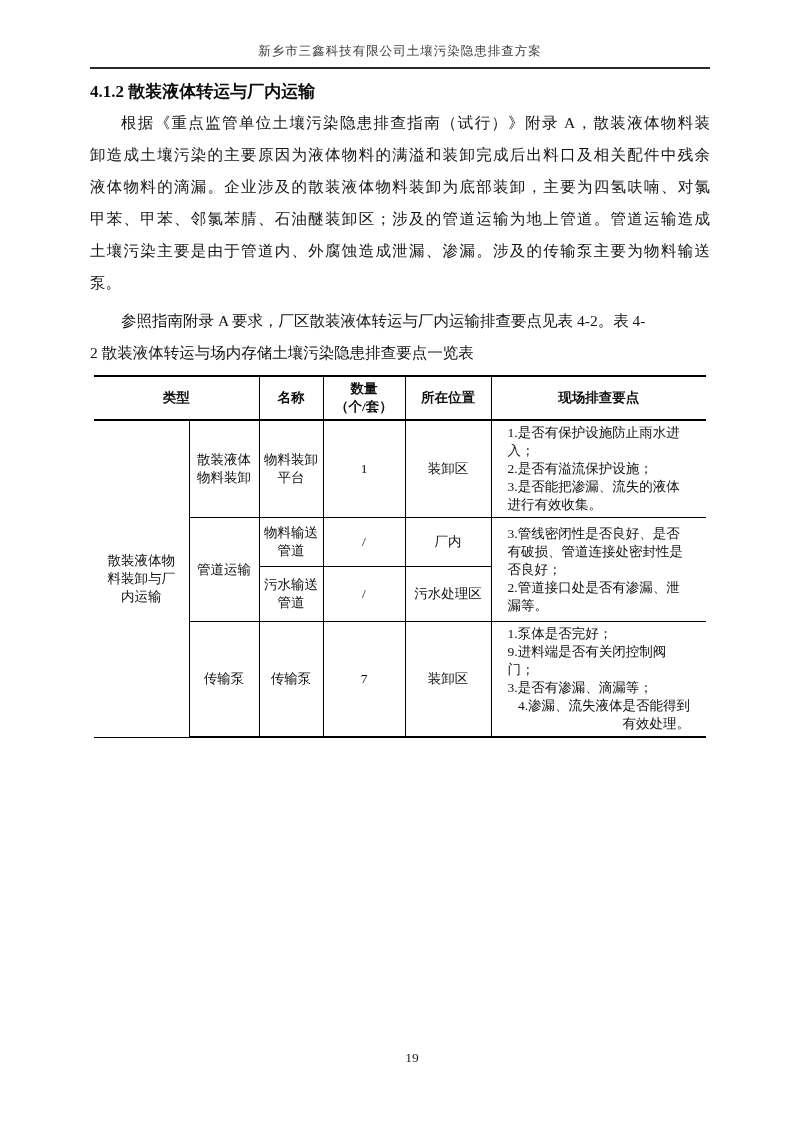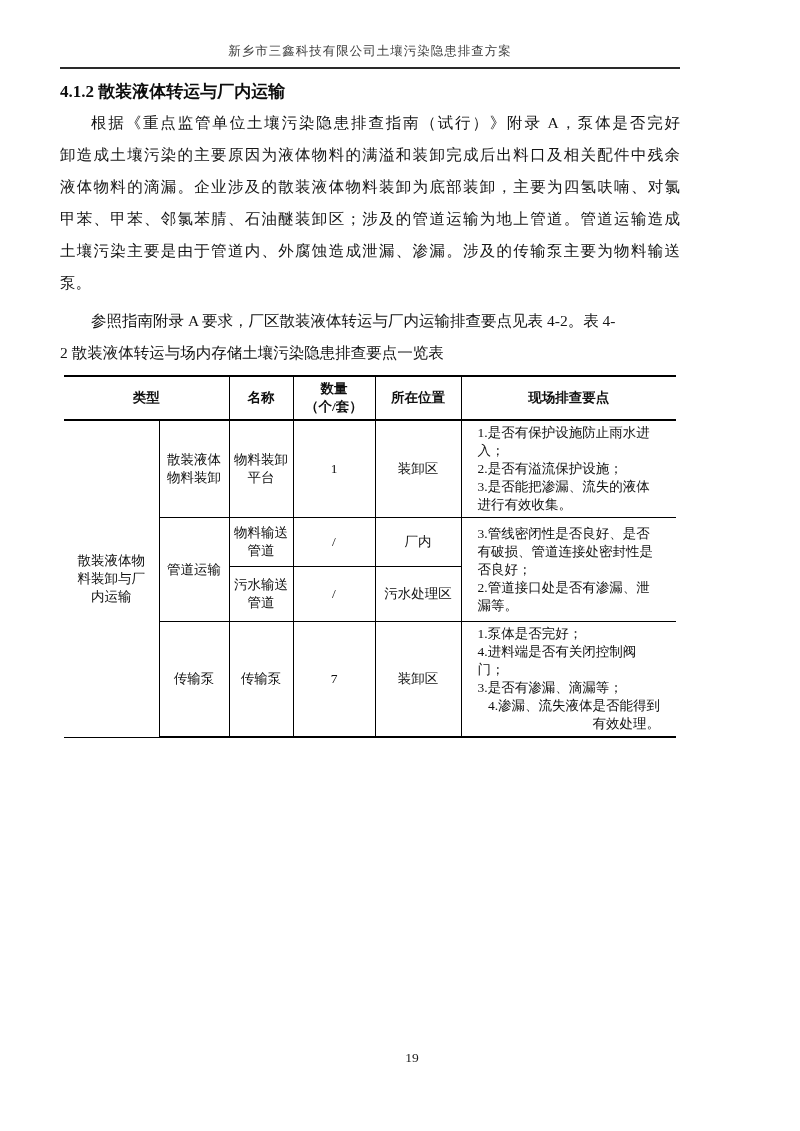--- a/index.html
+++ b/index.html
@@ -4,21 +4,21 @@
 <style>
   html, body { margin: 0; padding: 0; background: #ffffff; }
   .page {
     position: relative;
     width: 800px; height: 1131px;
     background: #ffffff;
     font-family: "Liberation Serif", "DejaVu Serif", serif;
     color: #161616;
     overflow: hidden;
   }
-  .content { margin: 0 60px; width: 620px; }
+  .content { margin: 0 90px; width: 620px; }
 
   
   .running-header { padding-top: 44px; }
   .rh-title {
     text-align: center;
     font-size: 12.5px; line-height: 15px;
     color: #3c3c3c;
     letter-spacing: 1px;
   }
   .rh-rule { margin-top: 8px; border-top: 2px solid #2a2a2a; height: 0; }
@@ -79,21 +79,21 @@
 
   <div class="content">
     <div class="running-header">
       <div class="rh-title">新乡市三鑫科技有限公司土壤污染隐患排查方案</div>
       <div class="rh-rule"></div>
     </div>
 
     <h2 class="heading">4.1.2 散装液体转运与厂内运输</h2>
 
     <div class="para">
-      <div class="p-line indent jl">根据《重点监管单位土壤污染隐患排查指南（试行）》附录 A，泵体是否完好</div>
+      <div class="p-line indent jl">根据《重点监管单位土壤污染隐患排查指南（试行）》附录 A，散装液体物料装</div>
       <div class="p-line jl">卸造成土壤污染的主要原因为液体物料的满溢和装卸完成后出料口及相关配件中残余</div>
       <div class="p-line jl">液体物料的滴漏。企业涉及的散装液体物料装卸为底部装卸，主要为四氢呋喃、对氯</div>
       <div class="p-line jl">甲苯、甲苯、邻氯苯腈、石油醚装卸区；涉及的管道运输为地上管道。管道运输造成</div>
       <div class="p-line jl">土壤污染主要是由于管道内、外腐蚀造成泄漏、渗漏。涉及的传输泵主要为物料输送</div>
       <div class="p-line">泵。</div>
     </div>
 
     <div class="para para2">
       <div class="p-line indent">参照指南附录 A 要求，厂区散装液体转运与厂内运输排查要点见表 4-2。表 4-</div>
       <div class="p-line wrapok">2 散装液体转运与场内存储土壤污染隐患排查要点一览表</div>
@@ -148,21 +148,21 @@
           <td>/</td>
           <td>污水处理区</td>
         </tr>
         <tr class="r4">
           <td>传输泵</td>
           <td>传输泵</td>
           <td>7</td>
           <td>装卸区</td>
           <td class="pts col-last">
             <div class="pt">1.泵体是否完好；</div>
-            <div class="pt">4.进料端是否有关闭控制阀门；</div>
+            <div class="pt">9.进料端是否有关闭控制阀门；</div>
             <div class="pt">3.是否有渗漏、滴漏等；</div>
             <div class="pt pt-center">4.渗漏、流失液体是否能得到有效处理。</div>
           </td>
         </tr>
       </tbody>
     </table>
   </div>
 
   <div class="page-number">19</div>
 </div>

